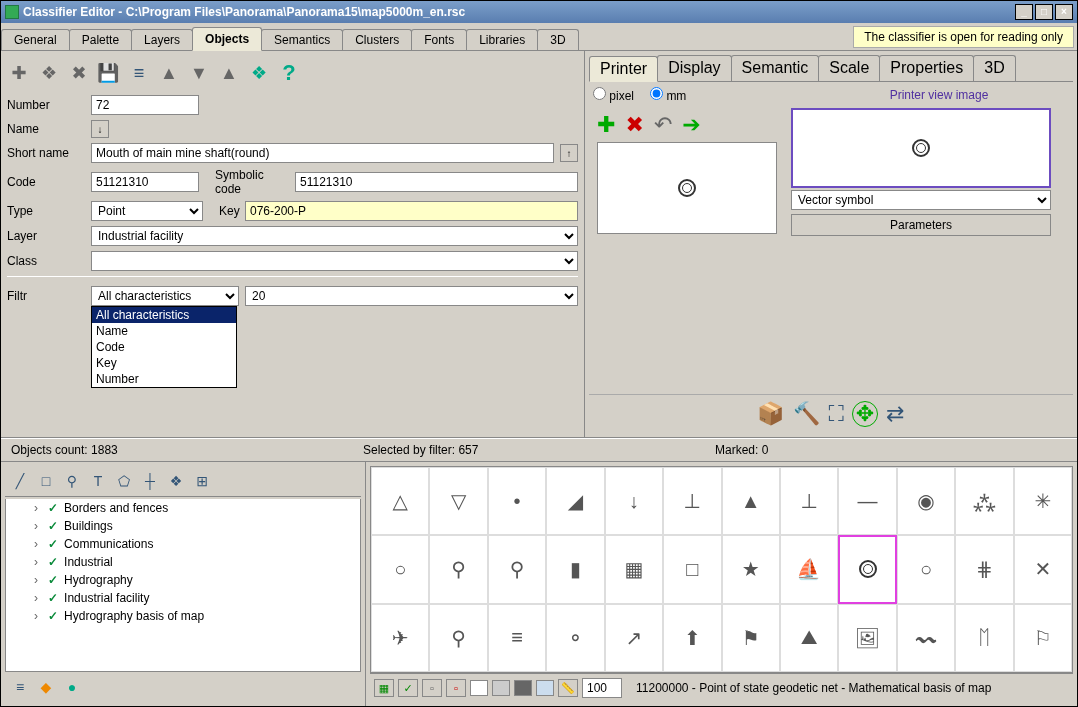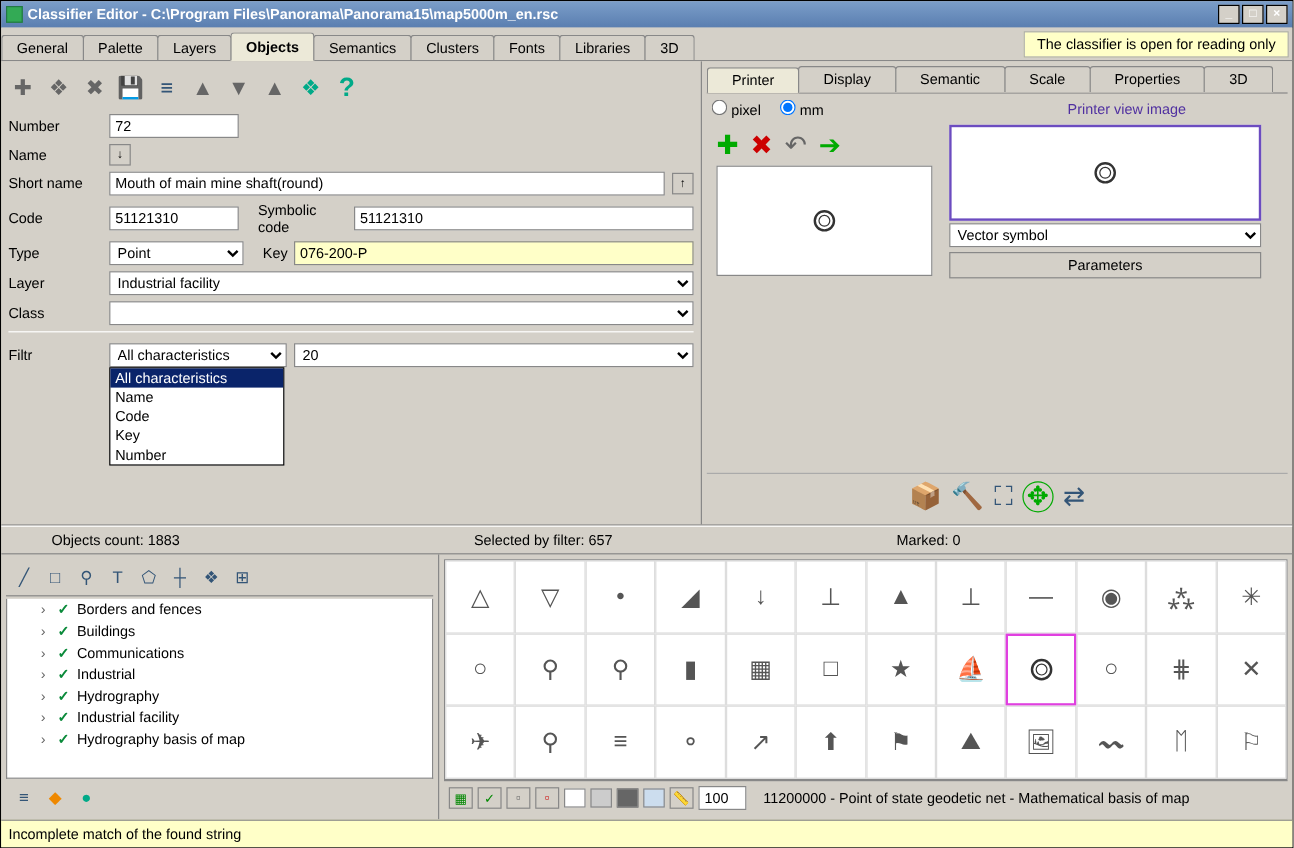--- a/index.html
+++ b/index.html
@@ -20,39 +20,39 @@
 .right-pane { flex: 1; padding: 4px; display: flex; flex-direction: column; }
 .toolbar { display: flex; gap: 6px; align-items: center; padding: 4px 0 10px; }
 .tool-btn { width: 24px; height: 24px; display: flex; align-items: center; justify-content: center; cursor: pointer; font-size: 18px; }
 .form-row { display: flex; align-items: center; margin-bottom: 5px; gap: 6px; }
 .form-label { width: 78px; font-size: 12px; }
 .form-input { border: 1px solid #888; padding: 2px 4px; font-size: 12px; background: #fff; height: 20px; font-family: inherit; }
 .form-select { border: 1px solid #888; padding: 1px 2px; font-size: 12px; background: #fff; height: 20px; font-family: inherit; }
 .hl { background: #ffffc8; }
 .small-btn { width: 18px; height: 18px; border: 1px solid #888; background: #d4d0c8; cursor: pointer; font-size: 10px; }
 .middle-row { display: flex; border-top: 1px solid #fff; border-bottom: 1px solid #888; padding: 4px 10px; font-size: 12px; }
-.middle-row span { flex: 1; margin-left: 32px; }
+.middle-row span { flex: 1; }
 .lower { flex: 1; display: flex; min-height: 0; }
 .tree-pane { width: 365px; display: flex; flex-direction: column; border-right: 1px solid #888; padding: 4px; }
 .tree-toolbar { display: flex; gap: 4px; padding: 4px; border-bottom: 1px solid #888; margin-bottom: 2px; }
 .tree-tool { width: 22px; height: 22px; display: flex; align-items: center; justify-content: center; cursor: pointer; font-size: 14px; color: #357; }
 .tree-list { flex: 1; overflow-y: auto; background: #fff; border: 1px solid #888; font-size: 12px; border-top: none; }
 .tree-item { padding: 2px 4px 2px 28px; display: flex; align-items: center; gap: 6px; white-space: nowrap; }
 .tree-item::before { content: "›"; color: #666; margin-right: 4px; }
 .tree-check { color: #0a8a3a; font-weight: bold; }
 .grid-pane { flex: 1; display: flex; flex-direction: column; padding: 4px; }
 .symbol-grid { flex: 1; display: grid; grid-template-columns: repeat(12, 1fr); grid-template-rows: repeat(3, 1fr); gap: 0; background: #fff; border: 1px solid #888; }
 .sym-cell { border: 1px solid #ddd; display: flex; align-items: center; justify-content: center; font-size: 20px; color: #555; cursor: pointer; }
 .sym-cell.selected { border: 2px solid #e040e0; }
 .grid-footer { display: flex; align-items: center; gap: 4px; padding: 4px; border-top: 1px solid #888; font-size: 12px; }
 .grid-tool { width: 20px; height: 18px; border: 1px solid #888; background: #d4d0c8; cursor: pointer; display: flex; align-items: center; justify-content: center; font-size: 11px; }
 .swatch { width: 18px; height: 16px; border: 1px solid #888; }
 .status { background: #ffffc8; border-top: 1px solid #888; padding: 4px 6px; font-size: 12px; }
 .right-tabs { display: flex; border-bottom: 1px solid #888; }
-.rtab { padding: 3px 20px; border: 1px solid #888; border-bottom: none; margin-right: -1px; background: #d4d0c8; cursor: pointer; font-size: 12px; border-radius: 3px 3px 0 0; }
+.rtab { padding: 3px 10px; border: 1px solid #888; border-bottom: none; margin-right: -1px; background: #d4d0c8; cursor: pointer; font-size: 16px; border-radius: 3px 3px 0 0; }
 .rtab.active { background: #ece9d8; position: relative; top: 1px; border-bottom: 1px solid #ece9d8; }
 .radio-row { display: flex; align-items: center; gap: 16px; padding: 4px; font-size: 12px; }
 .preview-row { display: flex; gap: 6px; }
 .preview-tools { display: flex; flex-direction: column; padding: 4px 8px; }
 .preview-toolbar { display: flex; gap: 10px; font-size: 22px; margin-bottom: 4px; }
 .pv-btn { cursor: pointer; }
 .preview-canvas { flex: 1; background: #fff; border: 1px solid #888; height: 150px; display: flex; align-items: center; justify-content: center; }
 .preview-canvas-sm { background: #fff; border: 2px solid #6c4cc0; height: 80px; width: 260px; display: flex; align-items: center; justify-content: center; }
 .concentric { width: 18px; height: 18px; border: 2px solid #333; border-radius: 50%; display: flex; align-items: center; justify-content: center; }
 .concentric::after { content: ""; width: 8px; height: 8px; border: 1px solid #333; border-radius: 50%; }
@@ -312,14 +312,13 @@
           <div class="swatch" style="background:#666"></div>
           <div class="swatch" style="background:#cde"></div>
           <div class="grid-tool">📏</div>
           <input class="form-input" style="width: 40px;" value="100">
           <div style="flex:1;padding-left:10px">11200000 - Point of state geodetic net - Mathematical basis of map</div>
         </div>
       </div>
     </div>
   </div>
 
-  <div class="status">Incomplete match of the found string</div>
 </div>
 
 </body></html>

